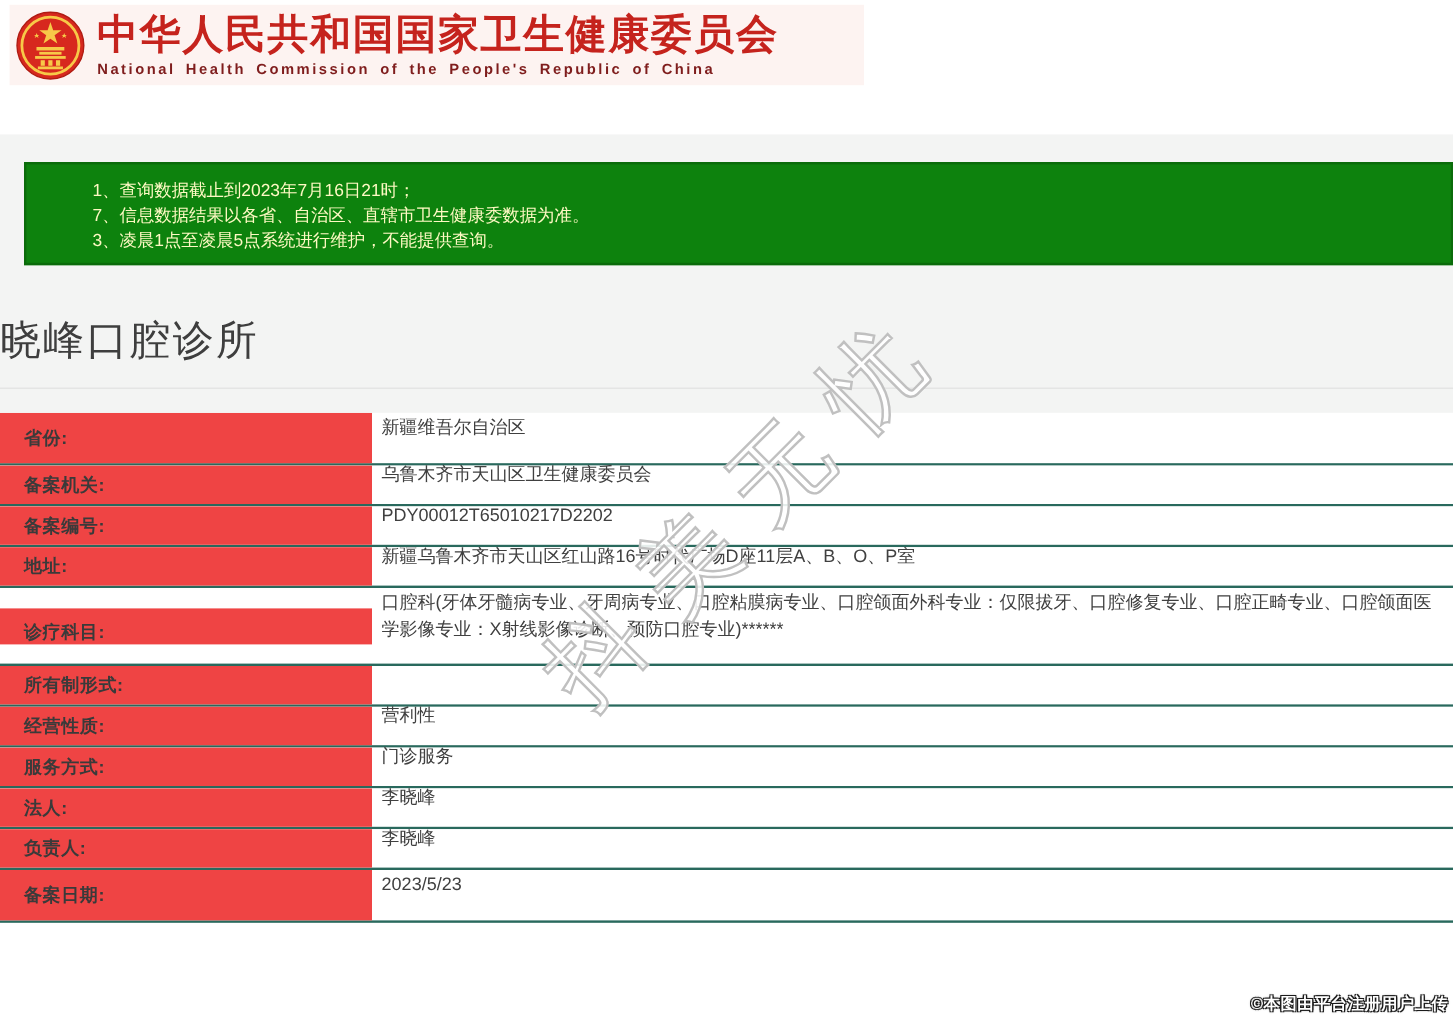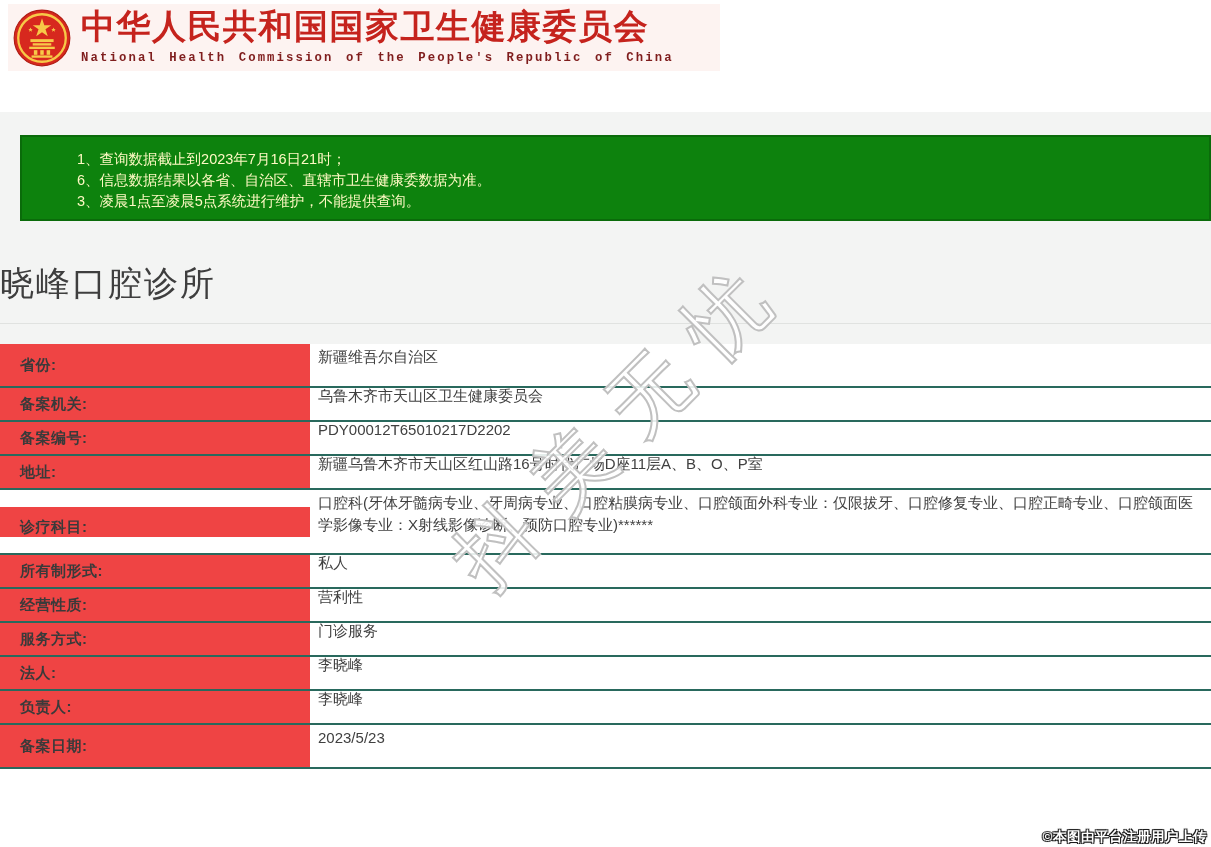--- a/index.html
+++ b/index.html
@@ -3,21 +3,21 @@
 <meta charset="utf-8">
 <style>
   html,body{margin:0;padding:0;}
   body{
     width:1211px;height:847px;position:relative;overflow:hidden;
     background:#ffffff;
     font-family:"Liberation Sans","DejaVu Sans",sans-serif;
     -webkit-font-smoothing:antialiased;
   }
   
-  .site-header{height:112px;background:#ffffff;position:relative;font-family:Liberation Mono, monospace;}
+  .site-header{height:112px;background:#ffffff;position:relative;}
   .header-banner{
     position:absolute;left:8px;top:4px;width:712px;height:67px;
     background:#fdf3f1;display:flex;align-items:center;
   }
   .emblem{width:58px;height:58px;margin-left:5px;flex-shrink:0;}
   .header-titles{margin-left:10px;display:flex;flex-direction:column;}
   .header-title-cn{
     color:#c5231d;font-size:34px;font-weight:700;line-height:36px;
     letter-spacing:1.5px;white-space:nowrap;
   }
@@ -100,21 +100,21 @@
     <div class="header-titles">
       <div class="header-title-cn">中华人民共和国国家卫生健康委员会</div>
       <div class="header-title-en">National Health Commission of the People's Republic of China</div>
     </div>
   </div>
 </div>
 
 <div class="notice-band">
   <div class="notice-box">
     <div class="notice-line">1、查询数据截止到2023年7月16日21时；</div>
-    <div class="notice-line">6、信息数据结果以各省、自治区、直辖市卫生健康委数据为准。</div>
+    <div class="notice-line">7、信息数据结果以各省、自治区、直辖市卫生健康委数据为准。</div>
     <div class="notice-line">3、凌晨1点至凌晨5点系统进行维护，不能提供查询。</div>
   </div>
   <h1 class="clinic-title">晓峰口腔诊所</h1>
   <div class="band-divider"></div>
 </div>
 
 <div class="record-table">
   <div class="row first">
     <div class="label-cell">省份:</div>
     <div class="value-cell">新疆维吾尔自治区</div>
@@ -130,21 +130,20 @@
   <div class="row">
     <div class="label-cell">地址:</div>
     <div class="value-cell">新疆乌鲁木齐市天山区红山路16号时代广场D座11层A、B、O、P室</div>
   </div>
   <div class="row tall">
     <div class="label-cell" style="align-items:flex-start;padding-top:11px;">诊疗科目:</div>
     <div class="value-cell">口腔科(牙体牙髓病专业、牙周病专业、口腔粘膜病专业、口腔颌面外科专业：仅限拔牙、口腔修复专业、口腔正畸专业、口腔颌面医学影像专业：X射线影像诊断、预防口腔专业)******</div>
   </div>
   <div class="row">
     <div class="label-cell">所有制形式:</div>
-    <div class="value-cell">私人</div>
   </div>
   <div class="row">
     <div class="label-cell">经营性质:</div>
     <div class="value-cell">营利性</div>
   </div>
   <div class="row">
     <div class="label-cell">服务方式:</div>
     <div class="value-cell">门诊服务</div>
   </div>
   <div class="row">

